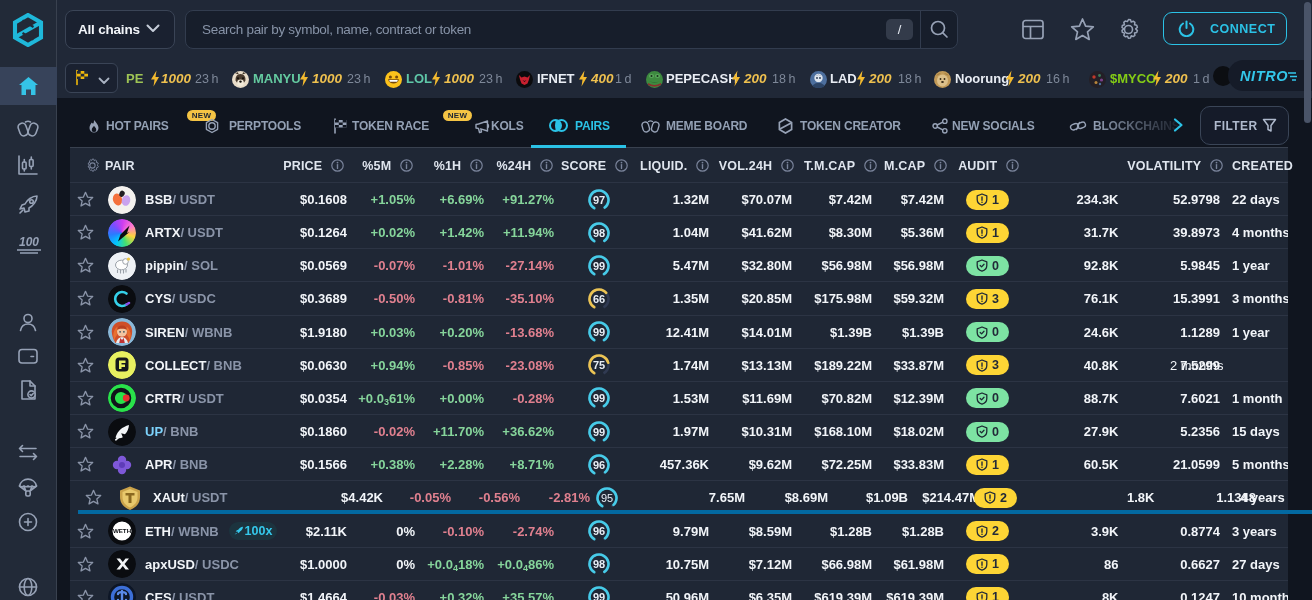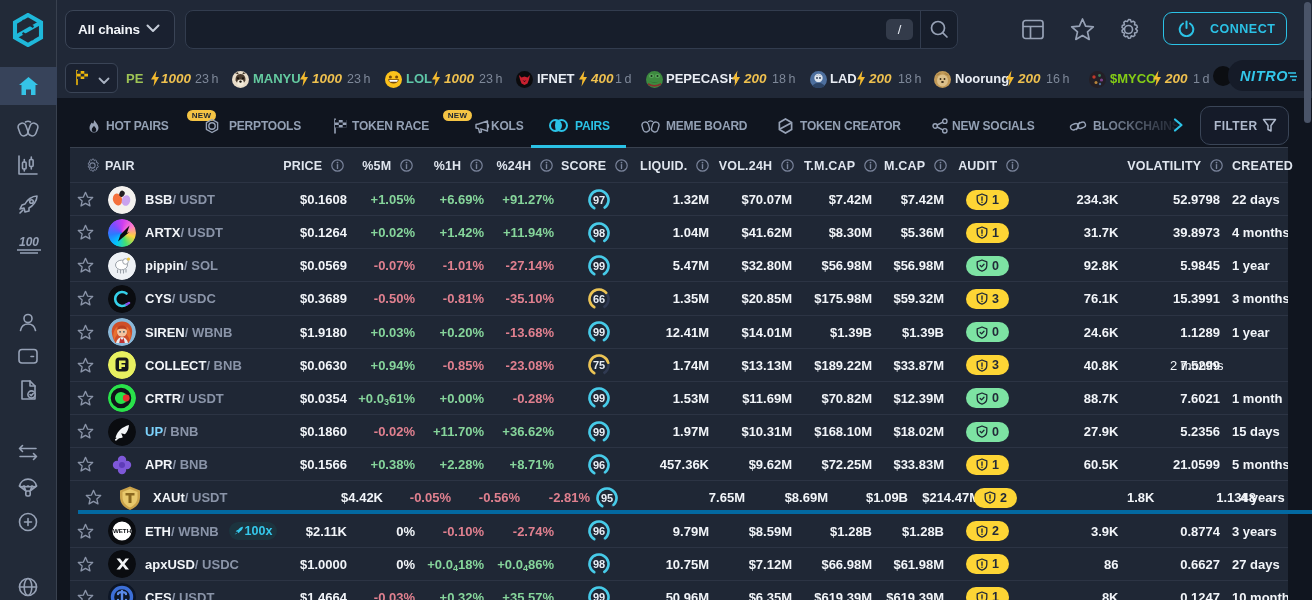--- a/index.html
+++ b/index.html
@@ -87,20 +87,21 @@
       <circle cx="11" cy="11" r="8.5" stroke="#97a2b6" stroke-width="1.6" stroke-linecap="round" stroke-linejoin="round"></circle>
       <ellipse cx="11" cy="11" rx="3.8" ry="8.5" stroke="#97a2b6" stroke-width="1.6" stroke-linecap="round" stroke-linejoin="round"></ellipse>
       <path d="M2.5 11 H19.5" stroke="#97a2b6" stroke-width="1.6" stroke-linecap="round" stroke-linejoin="round"></path>
     </svg>
 <div class="abs box" style="left:65px;top:10px;width:110px;height:39px"></div>
 <div class="abs" style="left:78px;top:21.5px;font-size:13.5px;font-weight:700;letter-spacing:-.2px;color:#f2f5f9">All chains</div>
 <svg class="abs" style="left:146px;top:24px" width="14" height="9" viewBox="0 0 14 9" fill="none">
       <path d="M1.5 1.5 L7 7 L12.5 1.5" stroke="#c6cdd9" stroke-width="2" stroke-linecap="round" stroke-linejoin="round"></path>
     </svg>
 <div class="abs" style="left:185px;top:10px;width:773px;height:39px;border:1px solid #323c4e;border-radius:8px;background:#171e2b"></div>
+<div class="abs" style="left:202px;top:22px;font-size:13.5px;letter-spacing:-.3px;color:#8793a7">Search pair by symbol, name, contract or token</div>
 <div class="abs" style="left:886px;top:19px;width:27px;height:21px;background:#333b4a;border-radius:5px;color:#e8edf4;font-size:13px;text-align:center;line-height:21px">/</div>
 <div class="abs" style="left:920px;top:11px;width:1px;height:37px;background:#323c4e"></div>
 <svg class="abs" style="left:929px;top:19px" width="21" height="21" viewBox="0 0 21 21" fill="none">
       <circle cx="9" cy="9" r="6.5" stroke="#97a2b6" stroke-width="1.7"></circle>
       <path d="M13.8 13.8 L18 18" stroke="#97a2b6" stroke-width="1.7" stroke-linecap="round"></path>
     </svg>
 <svg class="abs" style="left:1022px;top:19px" width="22" height="21" viewBox="0 0 22 21" fill="none">
       <rect x="1" y="1.5" width="20" height="18" rx="2.5" stroke="#97a2b6" stroke-width="1.7"></rect>
       <path d="M1 7.5 H21 M8.5 7.5 V19.5" stroke="#97a2b6" stroke-width="1.7"></path>
     </svg>
@@ -685,21 +686,21 @@
           <path d="M9.5 9 H18.5 V11.5 H15.5 V19 H12.5 V11.5 H9.5 Z" fill="#8a6820"></path>
         </svg></div>
       <div class="cell" style="left:75px"><span style="color:#f2f5f9">XAUt</span><span style="color:#8a94a8">/ USDT</span></div>
       <div class="cell" style="right:941px">$4.42K</div>
       <div class="cell red" style="right:873px">-0.05%</div>
       <div class="cell red" style="right:804px">-0.56%</div>
       <div class="cell red" style="right:734px">-2.81%</div>
       <div class="abs" style="left:518px;top:5.5px;width:22px;height:22px"><svg width="22" height="22" viewBox="0 0 22 22" fill="none">
           <circle cx="11" cy="11" r="9.5" stroke="#303a52" stroke-width="2.6" stroke-dasharray="49.74 59.69" transform="rotate(120 11 11)"></circle>
           <circle cx="11" cy="11" r="9.5" stroke="#46cbe8" stroke-width="2.6" stroke-linecap="round" stroke-dasharray="47.25 59.69" transform="rotate(120 11 11)"></circle>
-        </svg><div style="position:absolute;inset:0;text-align:center;line-height:22px;font-size:11px;font-weight:700;color:#e8edf5">95</div></div>
+        </svg><div style="position:absolute;inset:0;text-align:center;line-height:22px;font-size:11px;font-weight:400;color:#e8edf5">95</div></div>
       <div class="cell" style="right:579px">7.65M</div>
       <div class="cell" style="right:496px">$8.69M</div>
       <div class="cell" style="right:416px">$1.09B</div>
       <div class="cell" style="right:344px">$214.47M</div>
       <div class="badge-audit" style="left:896px;background:#fdd535">
         <svg width="12" height="13" viewBox="0 0 12 13" fill="none">
           <path d="M6 1 L10.8 2.8 V6.5 C10.8 9.5 8.8 11.3 6 12.2 C3.2 11.3 1.2 9.5 1.2 6.5 V2.8 Z" stroke="#222a38" stroke-width="1.3" stroke-linejoin="round"></path>
           <path d="M6 4 V7.2" stroke="#222a38" stroke-width="1.4" stroke-linecap="round"></path>
           <circle cx="6" cy="9.2" r=".8" fill="#222a38"></circle>
         </svg>

